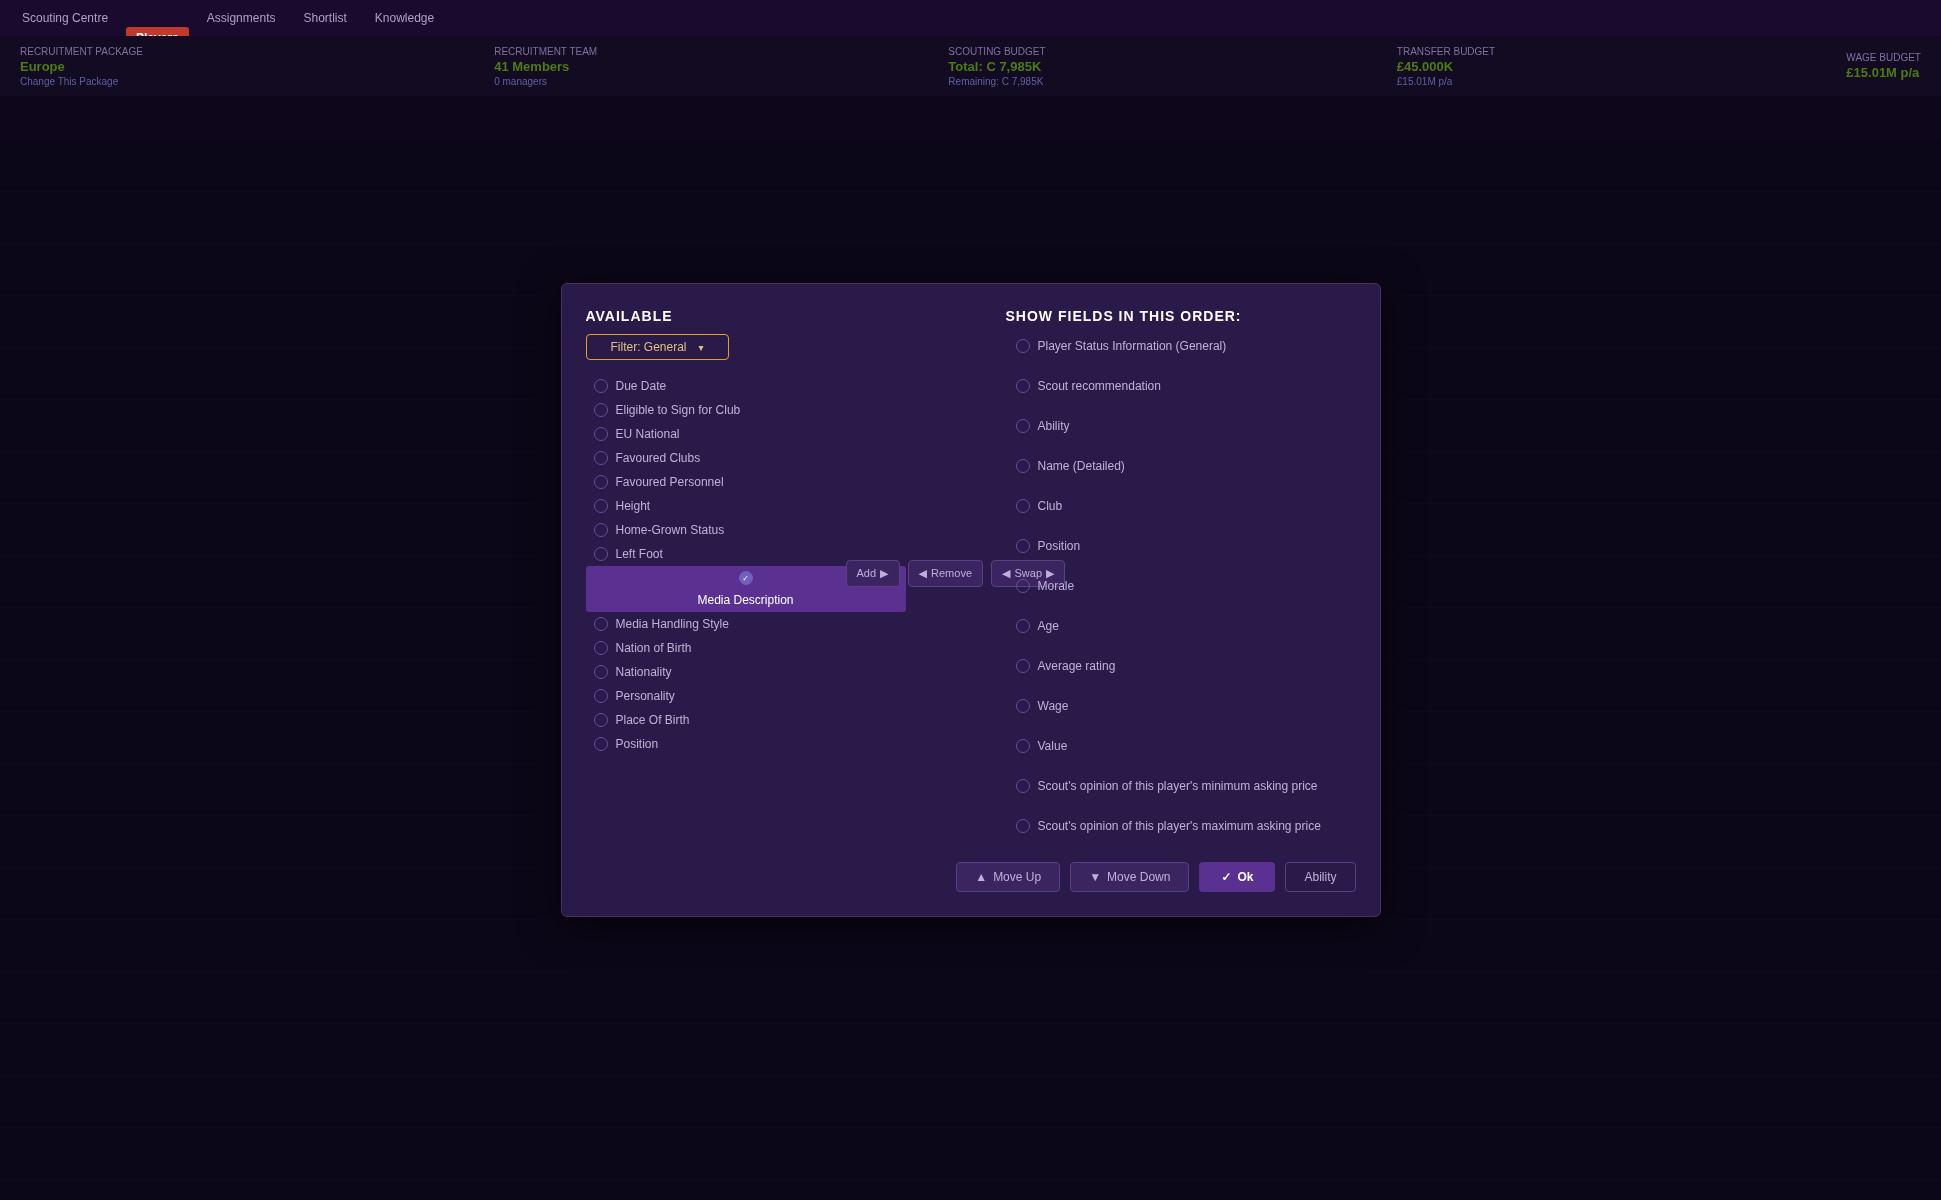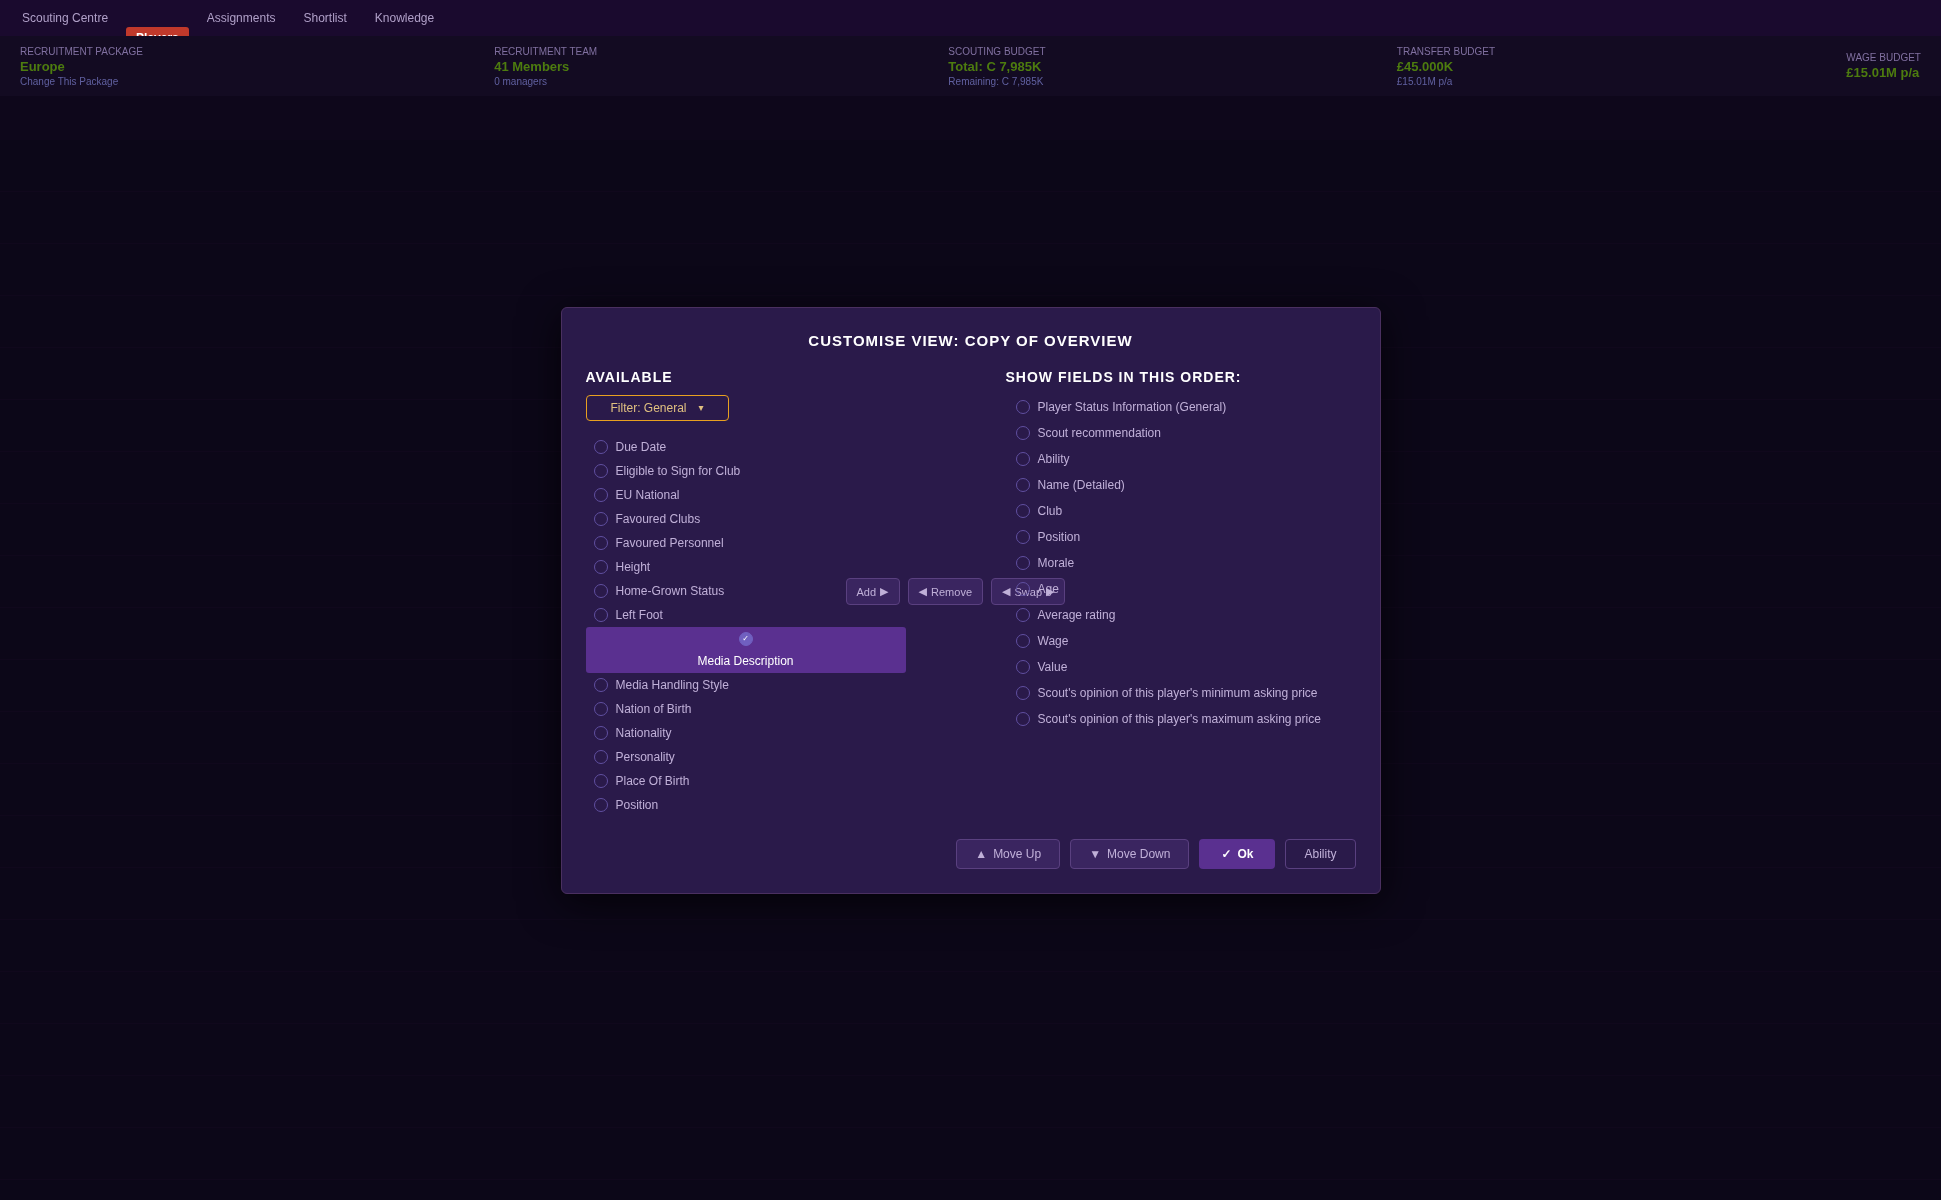--- a/index.html
+++ b/index.html
@@ -210,21 +210,21 @@
 
     
     .panel-fields {
       flex: 1;
       min-width: 0;
     }
 
     .fields-list {
       display: flex;
       flex-direction: column;
-      gap: 2px;
+      gap: 16px;
       margin-top: 10px;
     }
 
     .field-item {
       display: flex;
       align-items: center;
       gap: 8px;
       padding: 5px 10px;
       border-radius: 3px;
       cursor: pointer;
@@ -350,21 +350,20 @@
   <div class="stat-block">
     <span class="stat-label">Wage Budget</span>
     <span class="stat-value">£15.01M p/a</span>
   </div>
 </div>
 
 <div class="bg-overlay"></div>
 
 <div class="modal-backdrop">
   <div class="modal">
-    <div class="modal-title">CUSTOMISE VIEW: COPY OF OVERVIEW</div>
 
     <div class="modal-body">
 
       <div class="panel-available">
         <div class="panel-header">AVAILABLE</div>
 
         <div class="filter-dropdown">
           <span>Filter: General</span>
           <span class="chevron">▾</span>
         </div>

